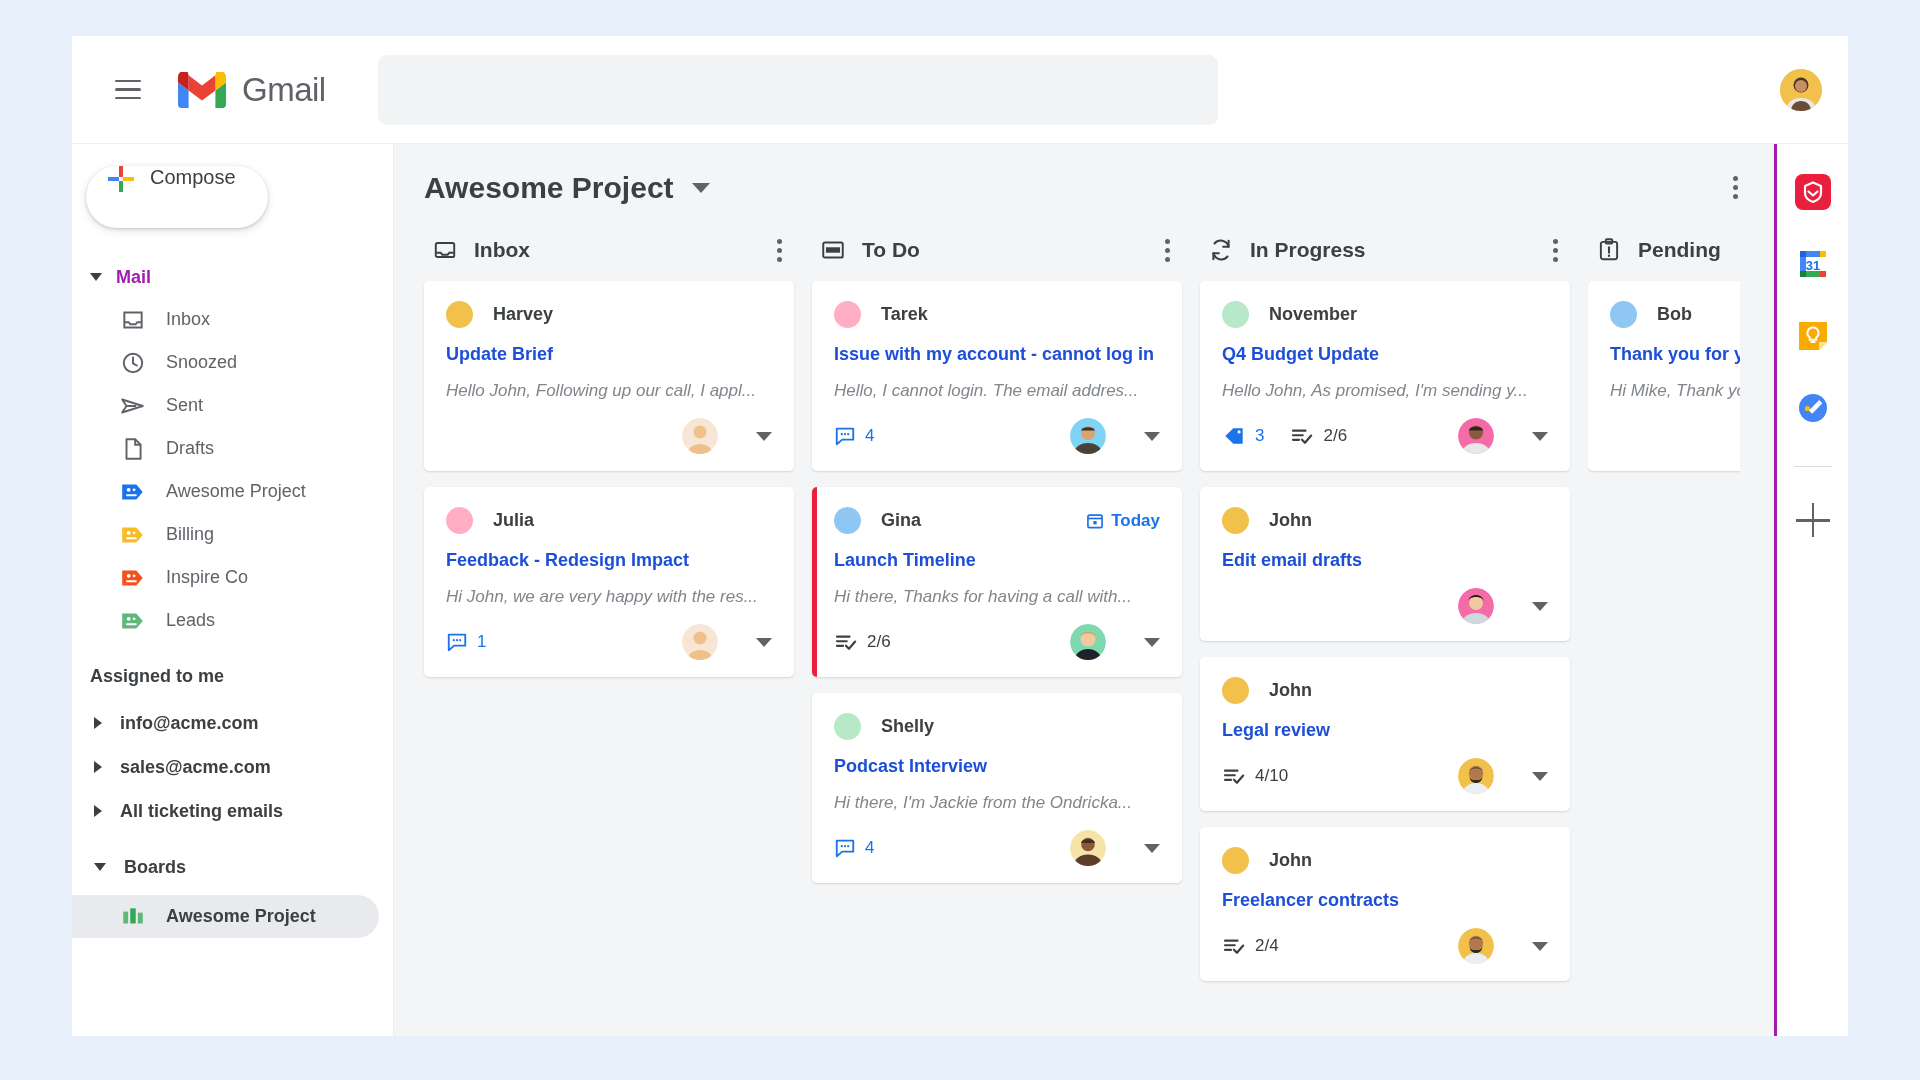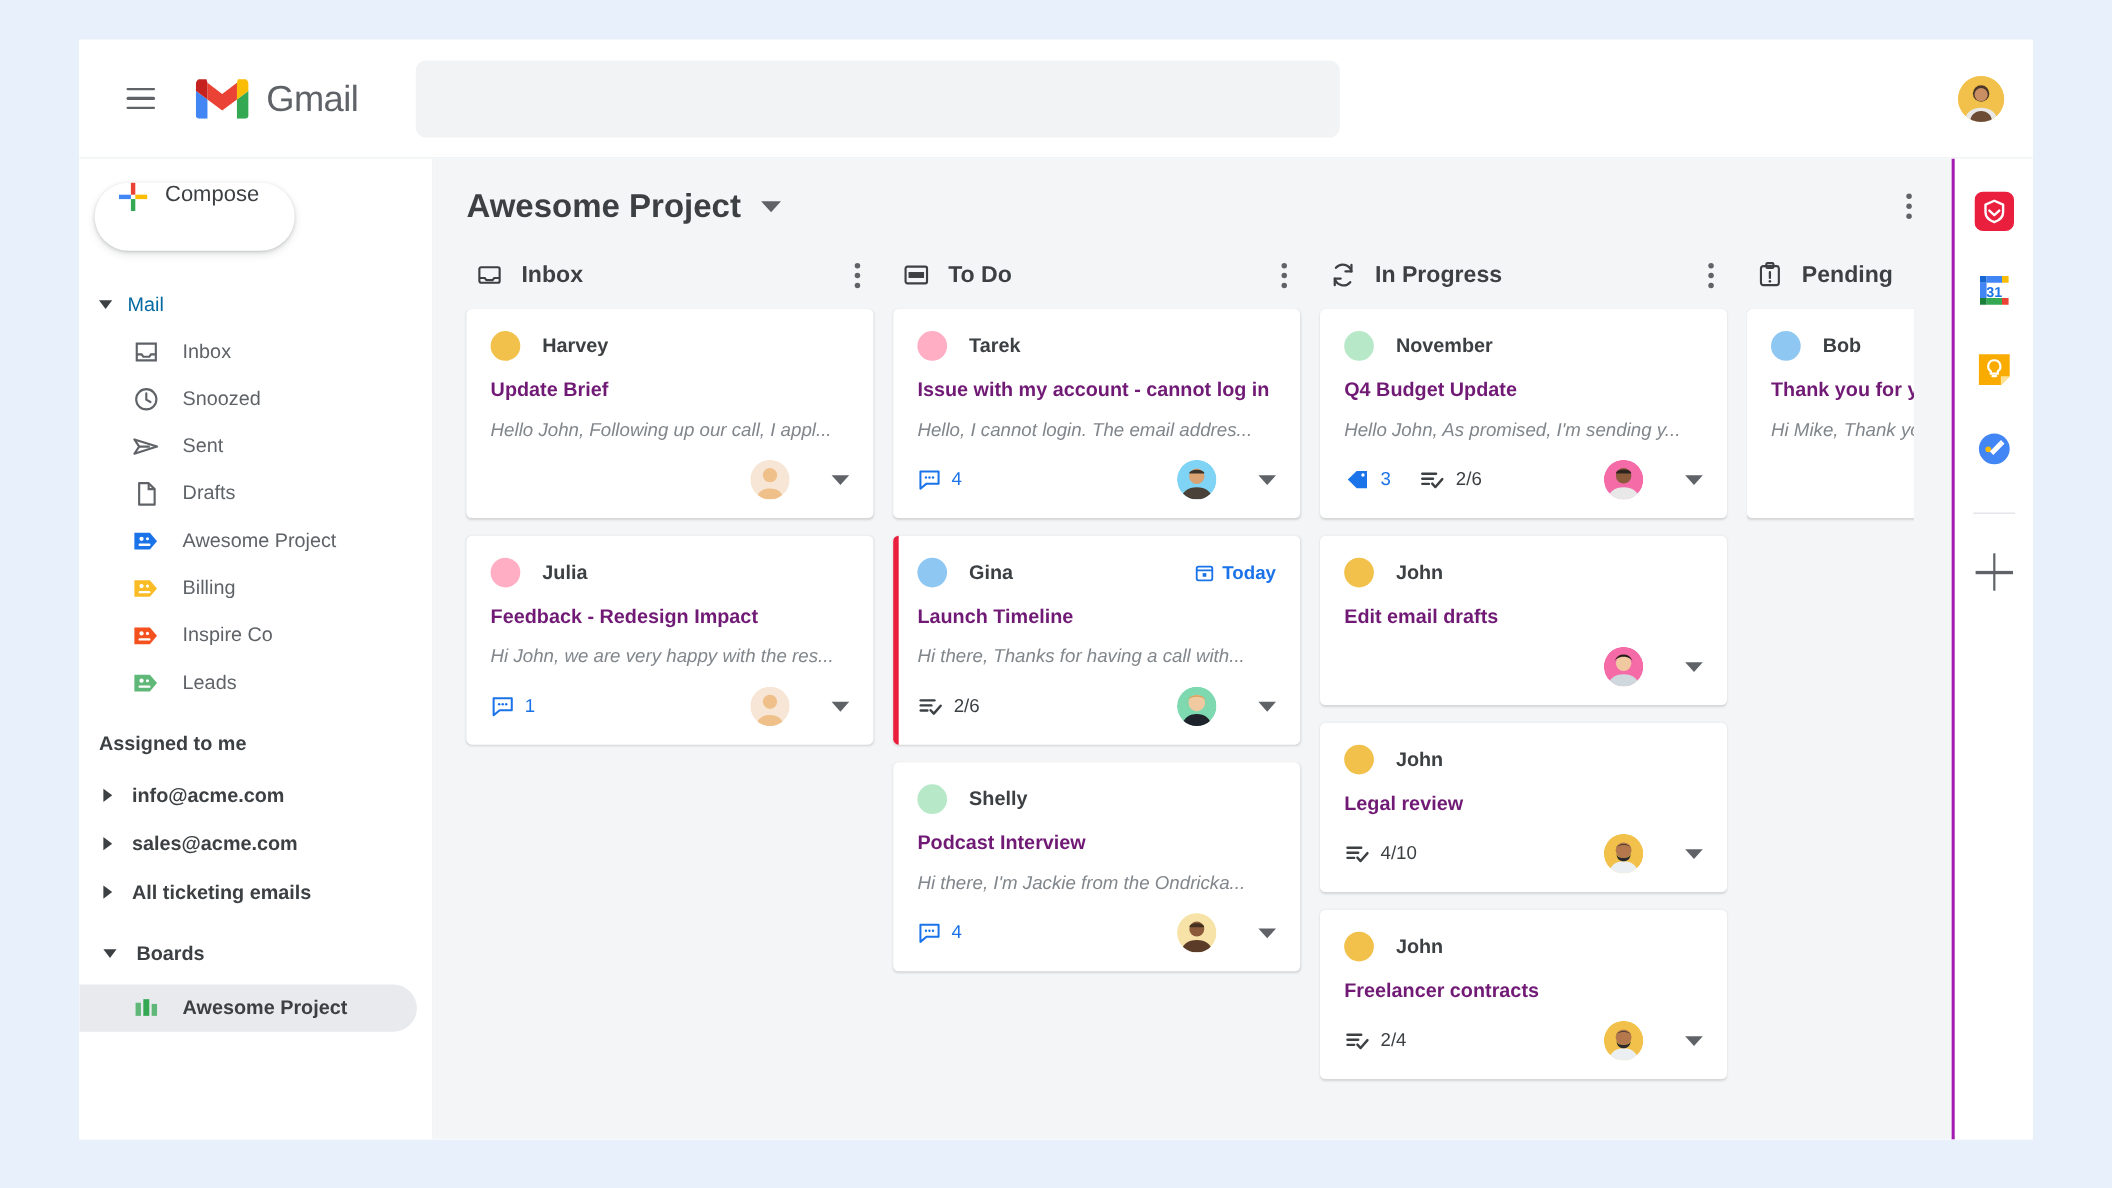--- a/index.html
+++ b/index.html
@@ -111,21 +111,21 @@
     border-right: 6px solid transparent;
     border-top: 8px solid #3c4043;
   }
   .caret.right {
     border-top: 6px solid transparent;
     border-bottom: 6px solid transparent;
     border-left: 8px solid #3c4043;
     border-right: none;
   }
   .nav-group-title {
-    font-size: 18px; font-weight: 400; color: #0369a1;
+    font-size: 18px; font-weight: 700; color: #a21caf;
   }
   .nav-item {
     display: flex; align-items: center; gap: 20px;
     height: 43px; padding-left: 48px; cursor: pointer;
     border-radius: 0 22px 22px 0; margin-right: 14px;
   }
   .nav-item .ico { width: 26px; height: 26px; flex: 0 0 26px; }
   .nav-item .lbl { font-size: 18px; color: #5f6368; }
   .nav-item.active { background: #e8eaed; }
   .nav-item.active .lbl { font-weight: 700; color: #3c4043; }
@@ -212,21 +212,21 @@
     display: flex; align-items: center; gap: 20px;
     margin-bottom: 16px;
   }
   .dot { width: 27px; height: 27px; border-radius: 50%; flex: 0 0 27px; }
   .sender { font-size: 18px; font-weight: 700; color: #3c4043; }
   .today {
     margin-left: auto; display: flex; align-items: center; gap: 6px;
     color: #1a73e8; font-size: 17px; font-weight: 700;
   }
   .card-subject {
-    font-size: 18px; font-weight: 700; color: #701a75;
+    font-size: 18px; font-weight: 700; color: #1d4ed8;
     white-space: nowrap; overflow: hidden; text-overflow: ellipsis;
   }
   .card-snippet {
     font-size: 17px; color: #80868b; margin-top: 16px;
     white-space: nowrap; overflow: hidden; text-overflow: ellipsis; font-style: italic;
   }
   .card-foot {
     display: flex; align-items: center; gap: 26px;
     margin-top: 16px; min-height: 38px;
   }

